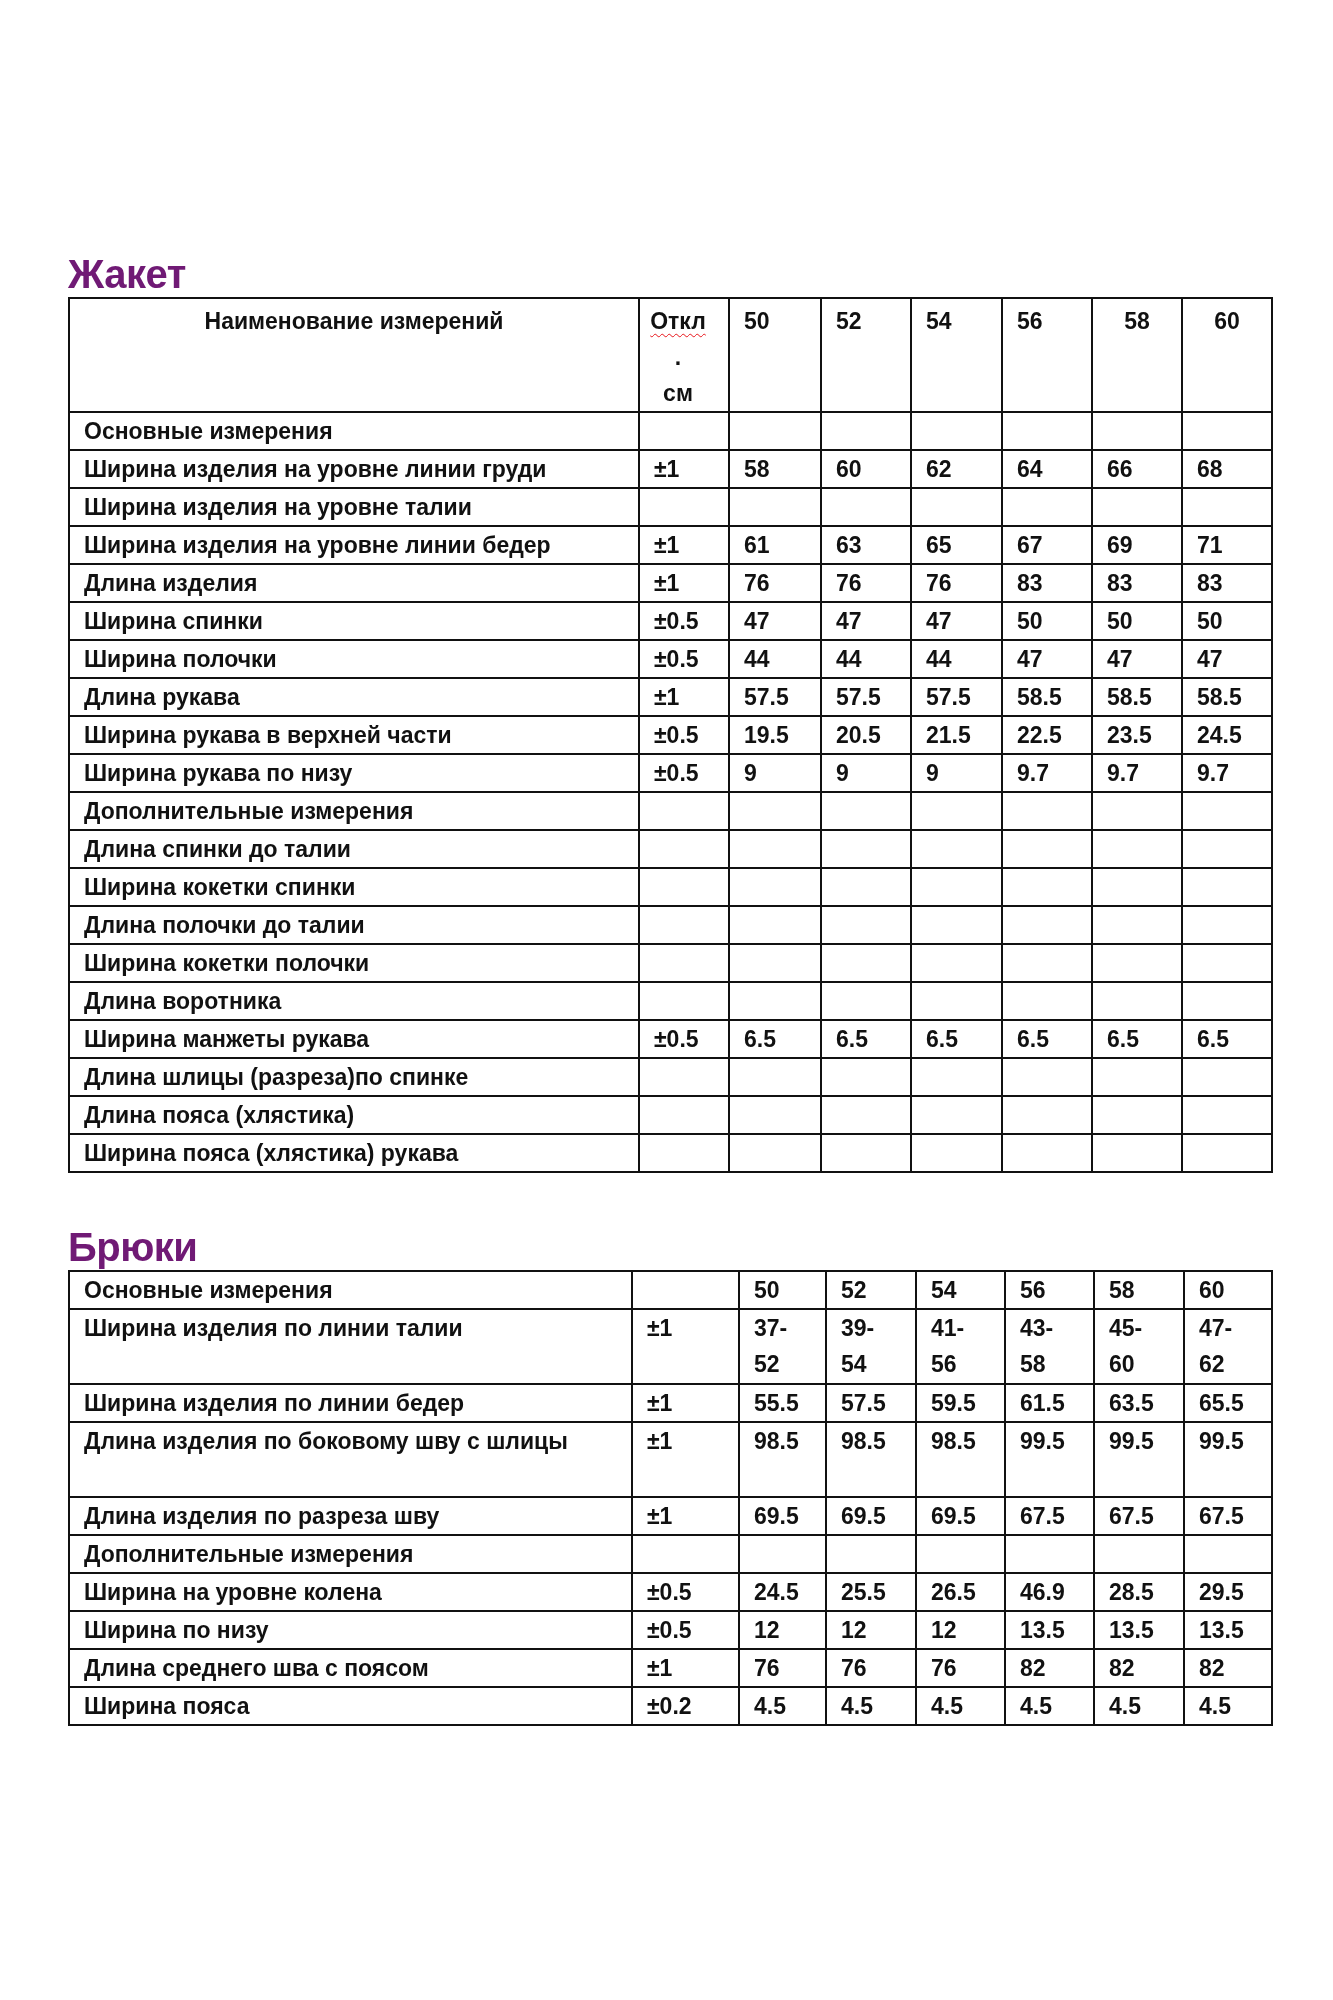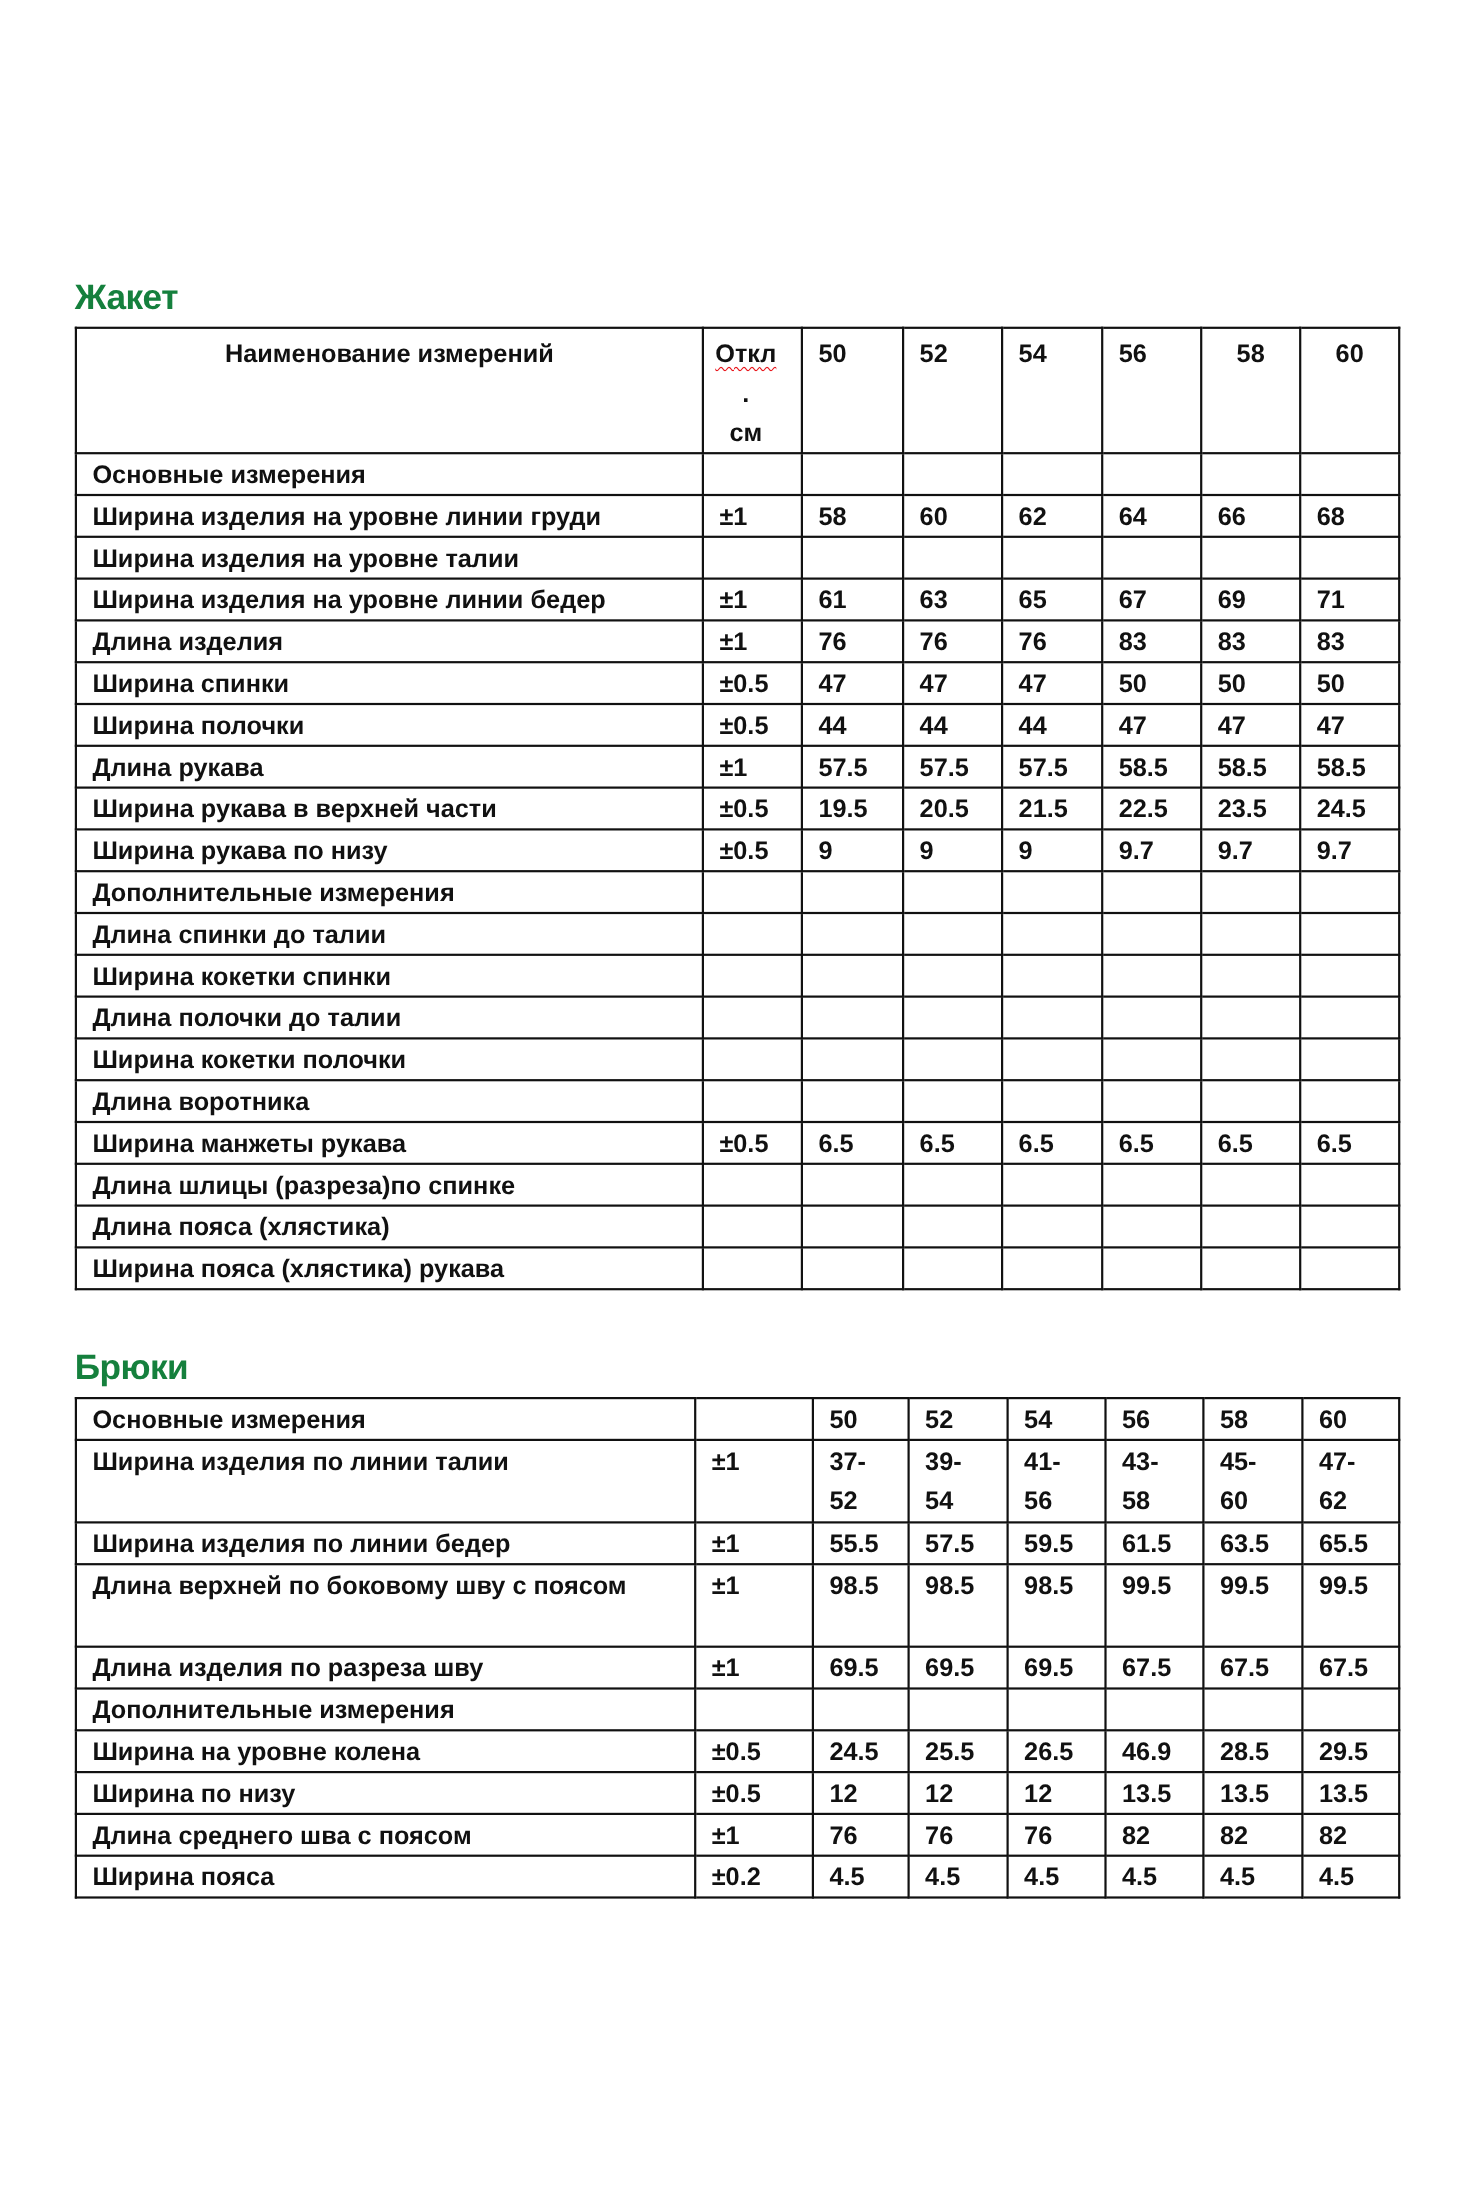--- a/index.html
+++ b/index.html
@@ -1,19 +1,19 @@
 <!DOCTYPE html>
 <html><head>
 <meta charset="utf-8">
 <style>
   html, body { margin: 0; padding: 0; background: #ffffff; }
   body { width: 1333px; height: 2000px; position: relative; overflow: hidden;
          font-family: "Liberation Sans", "DejaVu Sans", sans-serif; color: #111; }
-  .section-title { position: absolute; left: 68px; font-weight: bold; font-size: 32px;
-                   color: #15803d; letter-spacing: -0.5px; }
+  .section-title { position: absolute; left: 68px; font-weight: bold; font-size: 40px;
+                   color: #701a75; letter-spacing: -0.5px; }
   table.sz { position: absolute; left: 68px; border-collapse: collapse; table-layout: fixed;
              font-weight: bold; font-size: 23px; }
   table.sz td, table.sz th { border: 2px solid #111; padding: 0 0 0 14px; vertical-align: top;
              line-height: 36px; overflow: hidden; white-space: nowrap; text-align: left; font-weight: bold; }
   table.sz td.wrap { white-space: normal; }
   table.sz th.name-head { text-align: center; padding: 4px 0 0 0; }
   table.sz th.tol-head { text-align: center; padding: 4px 12px 0 0; line-height: 36px; }
   table.sz th.size-head { padding-top: 4px; }
   table.sz th.size-head.center { text-align: center; padding-left: 0; }
   .squiggle { text-decoration: underline wavy #e8151b; text-decoration-thickness: 1px; text-underline-offset: 4px; }
@@ -299,21 +299,21 @@
         <td class="wrap">Ширина изделия по линии  бедер</td>
         <td>±1</td>
         <td class="wrap">55.5</td>
         <td class="wrap">57.5</td>
         <td class="wrap">59.5</td>
         <td class="wrap">61.5</td>
         <td class="wrap">63.5</td>
         <td class="wrap">65.5</td>
       </tr>
       <tr class="body-row tall">
-        <td class="wrap">Длина верхней по боковому шву с поясом</td>
+        <td class="wrap">Длина изделия по боковому шву с шлицы</td>
         <td>±1</td>
         <td class="wrap">98.5</td>
         <td class="wrap">98.5</td>
         <td class="wrap">98.5</td>
         <td class="wrap">99.5</td>
         <td class="wrap">99.5</td>
         <td class="wrap">99.5</td>
       </tr>
       <tr class="body-row">
         <td class="wrap">Длина изделия по разреза шву</td>

